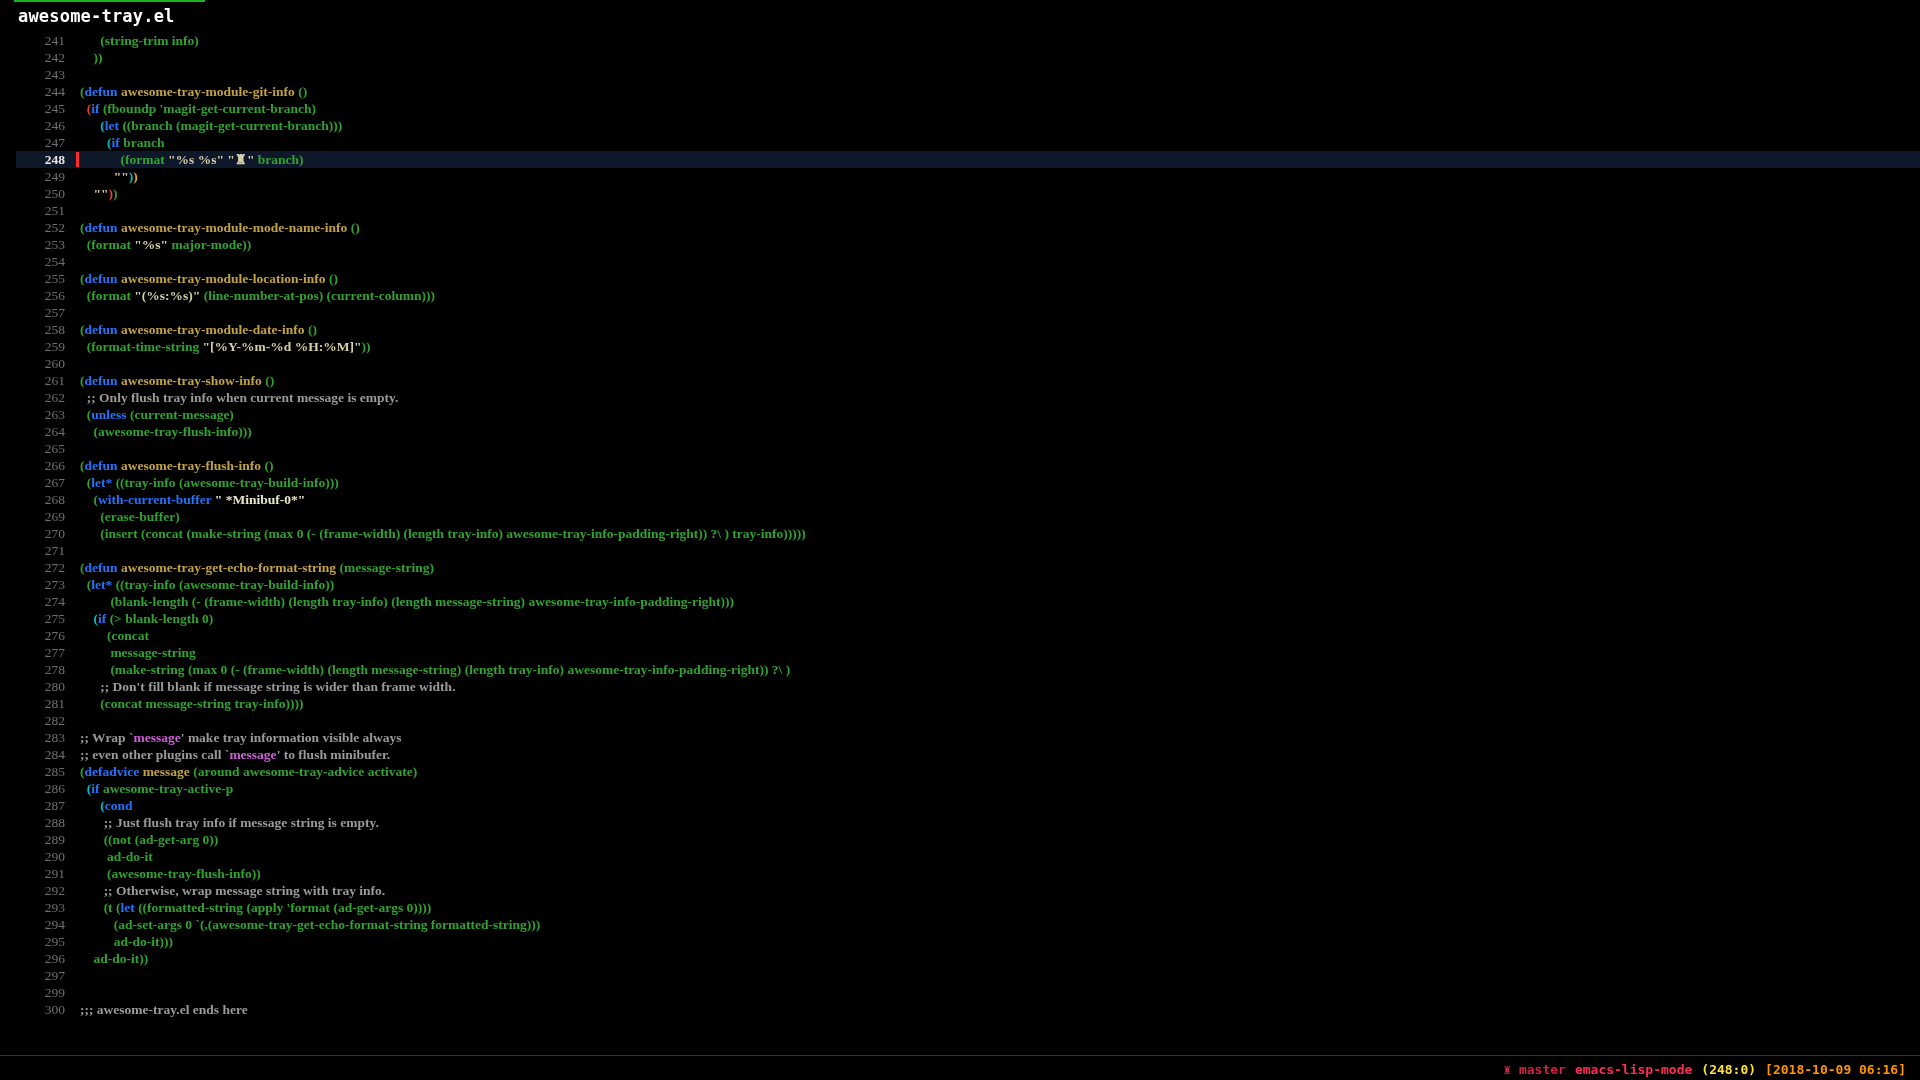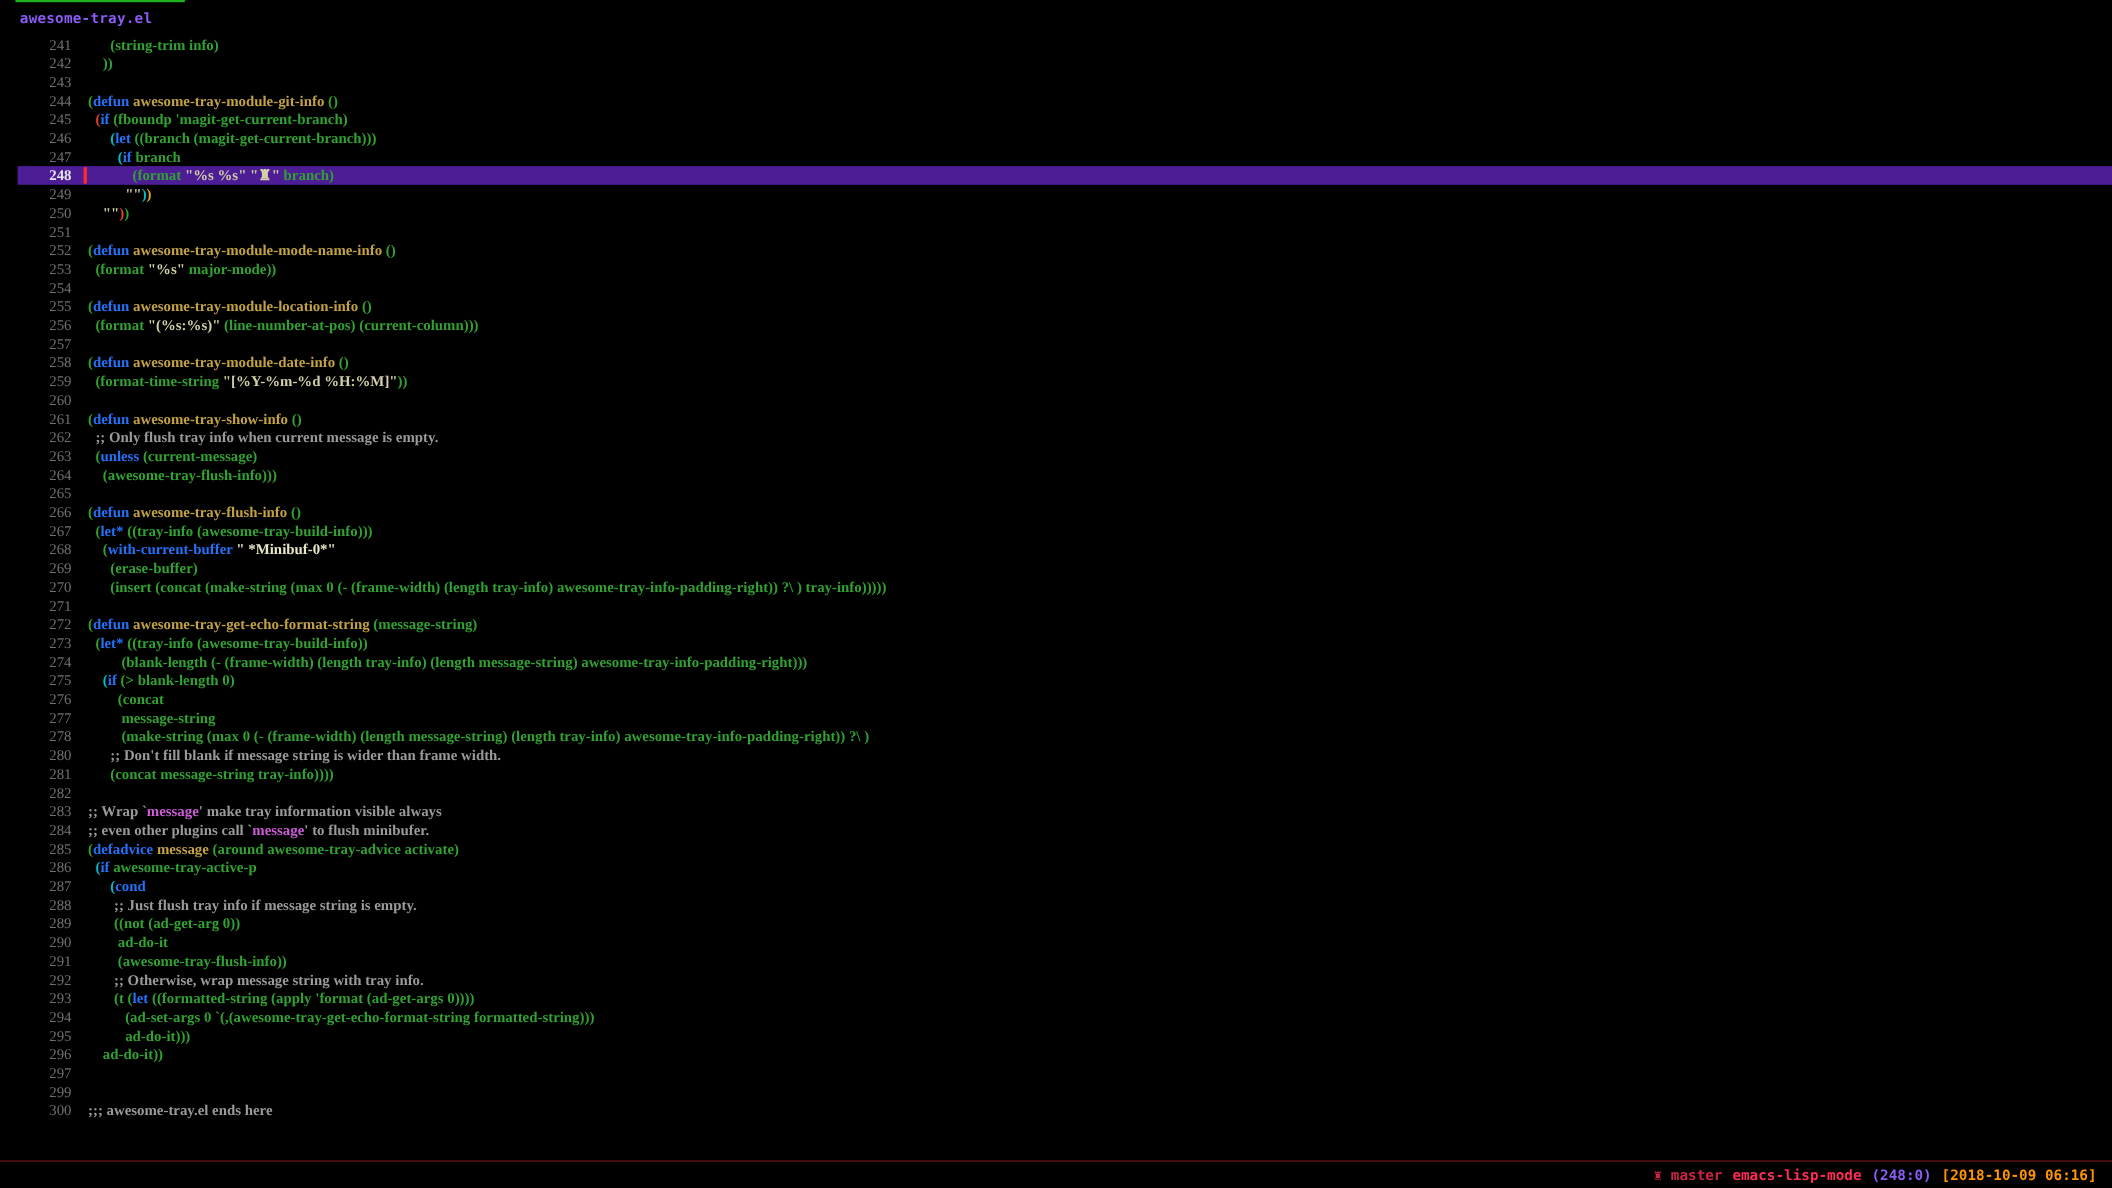--- a/index.html
+++ b/index.html
@@ -1,25 +1,25 @@
 <!DOCTYPE html>
 <html><head>
 <meta charset="utf-8">
 <style>
   html,body{margin:0;padding:0;background:#000;width:1920px;height:1080px;overflow:hidden;}
   body{font-family:"DejaVu Sans Mono",monospace;}
   .window{position:absolute;inset:0;background:#000;}
   
   .tab-bar{position:absolute;top:0;left:0;right:0;height:32px;}
   .tab{display:inline-block;margin-left:14px;border-top:2px solid #1db31d;padding:4px 30px 0 4px;}
-  .tab-title{color:#8b5cf6;font-size:13px;font-weight:600;letter-spacing:0.2px;}
+  .tab-title{color:#ffffff;font-size:17px;font-weight:600;letter-spacing:0.2px;}
   
   .code-area{position:absolute;top:32px;left:16px;right:0;font-family:Liberation Serif, serif;}
   .row{position:relative;height:17px;line-height:17px;display:flex;font-size:13.5px;white-space:pre;}
-  .row.current{background:#4c1d95;}
+  .row.current{background:#0f172a;}
   .ln{flex:0 0 49px;text-align:right;color:#6f6f6f;font-weight:normal;}
   .row.current .ln{color:#e4e4e4;font-weight:bold;}
   .code{padding-left:15px;font-weight:bold;}
   .caret{position:absolute;left:60px;top:1px;width:3px;height:15px;background:#ff2b2b;}
   
   .t-g{color:#31a231;}   
   .t-k{color:#2472fa;}   
   .t-f{color:#c2a243;}   
   .t-s{color:#d2cfa9;}   
   .t-sb{color:#eae6c8;}  
@@ -99,15 +99,15 @@
       <div class="row"><span class="ln">294</span><span class="code"><span class="t-g">          (ad-set-args 0 `(,(awesome-tray-get-echo-format-string formatted-string)))</span></span></div>
       <div class="row"><span class="ln">295</span><span class="code"><span class="t-g">          ad-do-it)))</span></span></div>
       <div class="row"><span class="ln">296</span><span class="code"><span class="t-g">    ad-do-it))</span></span></div>
       <div class="row"><span class="ln">297</span><span class="code"></span></div>
       <div class="row"><span class="ln">299</span><span class="code"></span></div>
       <div class="row"><span class="ln">300</span><span class="code"><span class="t-c">;;; awesome-tray.el ends here</span></span></div>
     </div>
 
   <div class="tray-sep"></div>
 
-  <div class="tray" id="tray"><span style="color: rgb(204, 36, 68);">♜ master</span><span style="color: rgb(255, 45, 85);">emacs-lisp-mode</span><span style="color: #8b5cf6; text-align: right;">(248:0)</span><span style="color: rgb(255, 149, 0);">[2018-10-09 06:16]</span></div>
+  <div class="tray" id="tray"><span style="color: rgb(204, 36, 68);">♜ master</span><span style="color: rgb(255, 45, 85);">emacs-lisp-mode</span><span style="color: #fde047; text-align: right;">(248:0)</span><span style="color: rgb(255, 149, 0);">[2018-10-09 06:16]</span></div>
 
 </div>
 
 </body></html>

